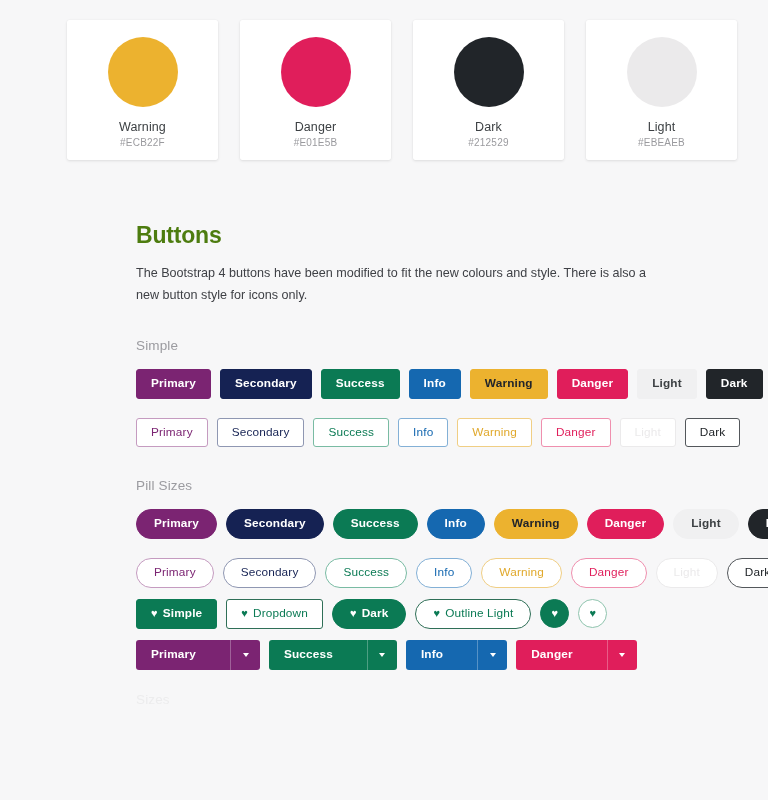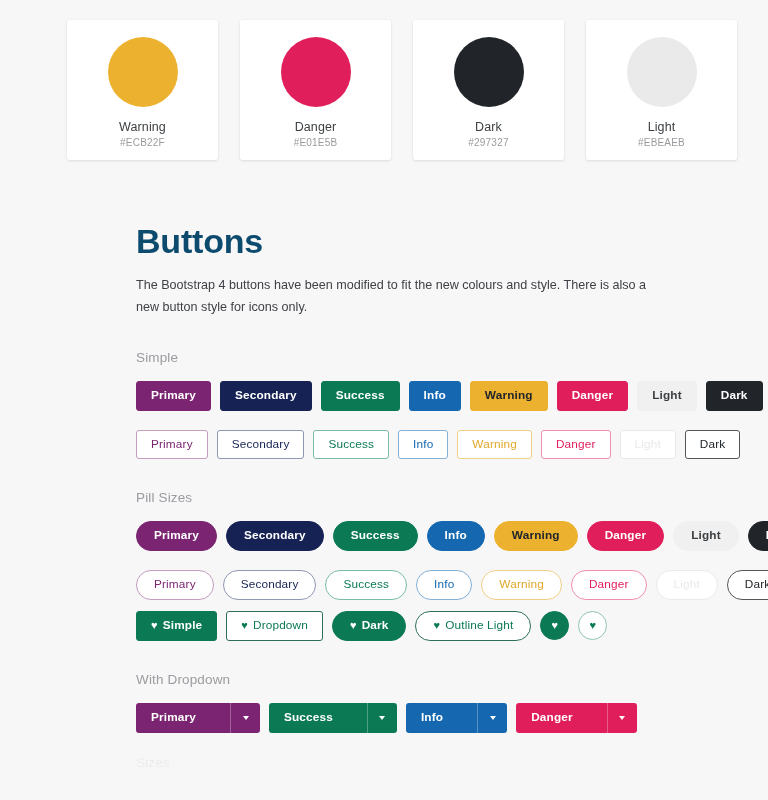--- a/index.html
+++ b/index.html
@@ -44,23 +44,23 @@
   .swatch-hex {
     margin-top: 3px;
     font-size: 10px;
     color: #9a9a9e;
     letter-spacing: .2px;
   }
 
   
   .content { padding: 62px 0 0 136px; }
   .page-title {
-    font-size: 34px;
+    font-size: 23px;
     font-weight: 700;
-    color: #0c4a6e;
+    color: #4d7c0f;
     letter-spacing: -.2px;
   }
   .page-desc {
     margin-top: 13px;
     max-width: 514px;
     font-size: 12.6px;
     line-height: 1.78;
     color: #3f4146;
   }
   .section-label {
@@ -189,21 +189,21 @@
 
   <div class="swatch-card">
     <div class="swatch-dot" style="background:#E01E5B"></div>
     <div class="swatch-name">Danger</div>
     <div class="swatch-hex">#E01E5B</div>
   </div>
 
   <div class="swatch-card">
     <div class="swatch-dot" style="background:#212529"></div>
     <div class="swatch-name">Dark</div>
-    <div class="swatch-hex">#297327</div>
+    <div class="swatch-hex">#212529</div>
   </div>
 
   <div class="swatch-card">
     <div class="swatch-dot" style="background:#EBEAEB"></div>
     <div class="swatch-name">Light</div>
     <div class="swatch-hex">#EBEAEB</div>
   </div>
 
 </div>
 
@@ -286,21 +286,20 @@
     <button class="btn solid success icon-only">
       <span class="hicon">♥</span>
     </button>
 
     <button class="btn outline success icon-only">
       <span class="hicon">♥</span>
     </button>
 
   </div>
 
-  <div class="section-label">With Dropdown</div>
 
   <div class="dd-row">
 
     <div class="btn-dd dd primary">
       <span class="dd-main">Primary</span>
       <span class="dd-toggle">
         <span class="caret"></span>
       </span>
     </div>
 

